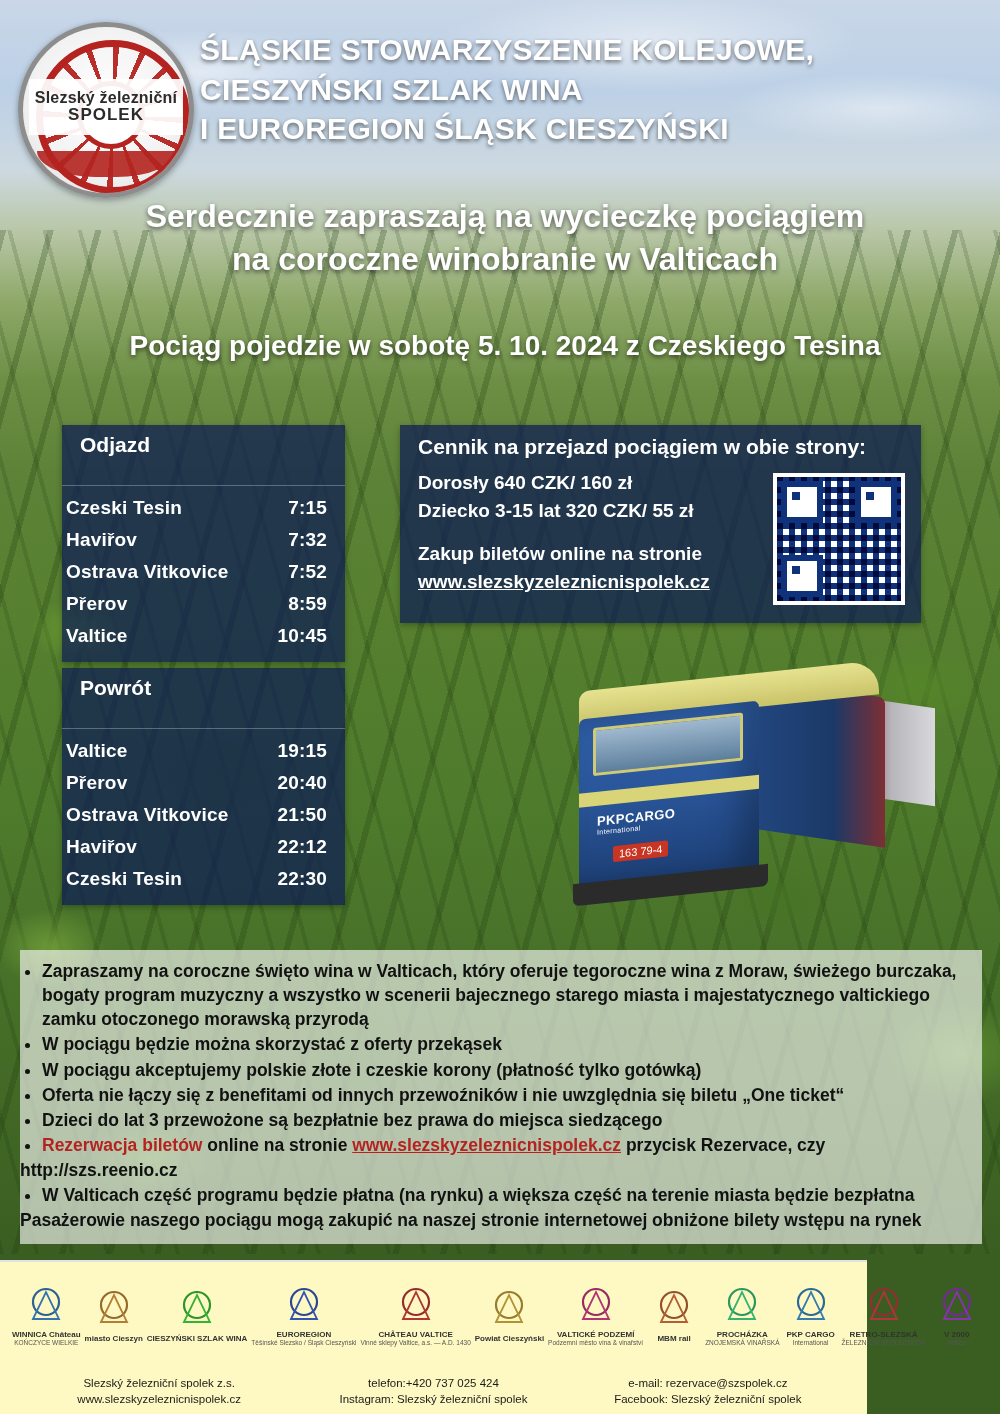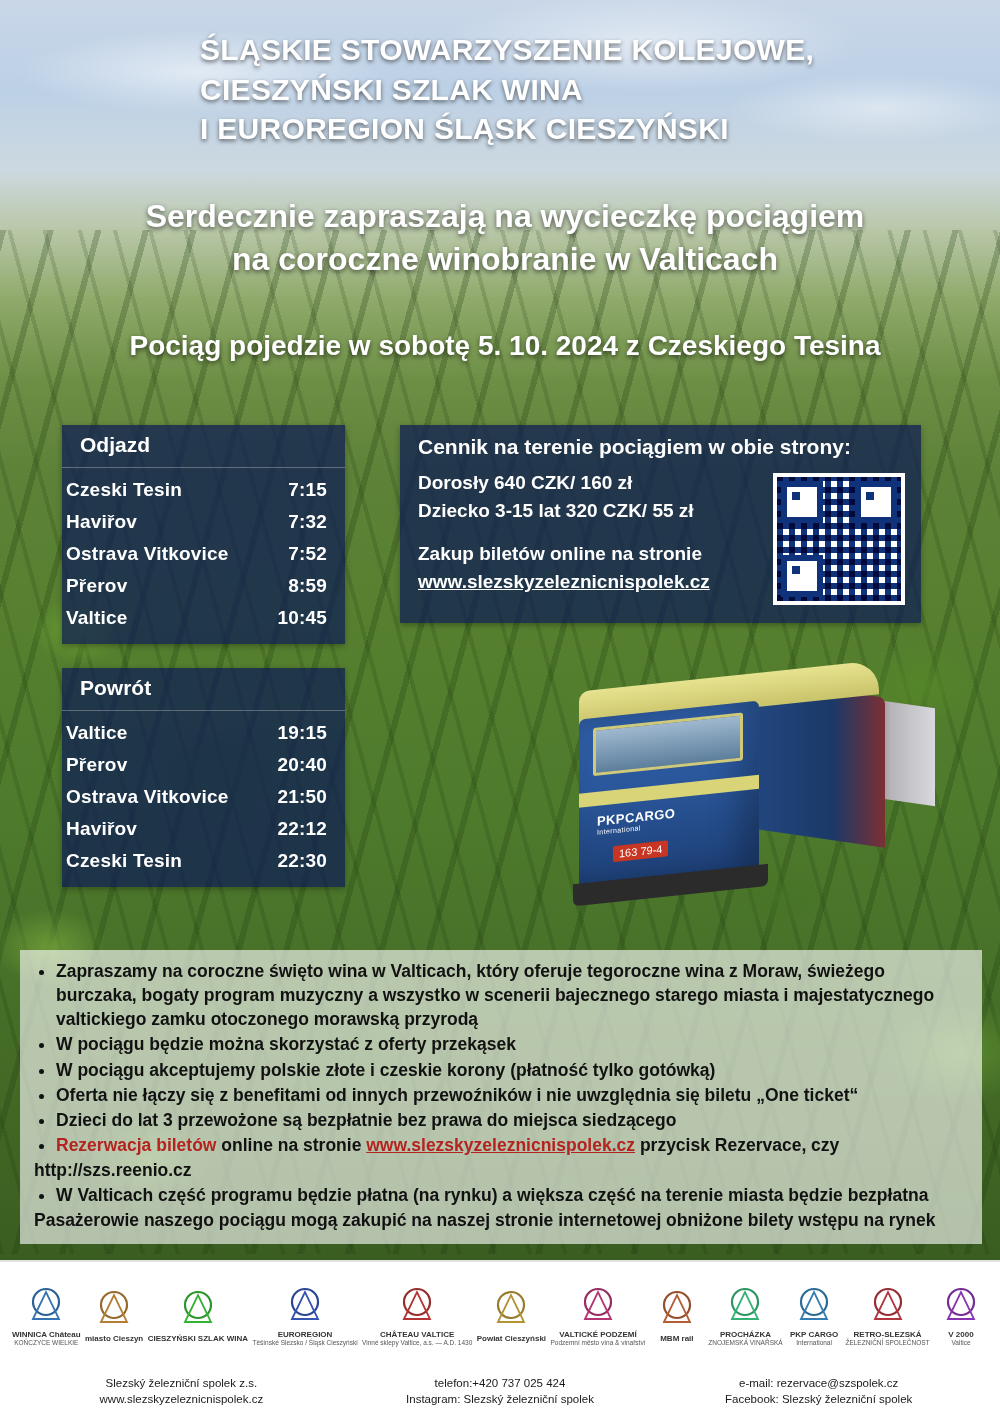--- a/index.html
+++ b/index.html
@@ -162,21 +162,21 @@
   
   .panel {
     position: absolute;
     background: rgba(12, 26, 84, 0.72);
     color: #ffffff;
     box-shadow: 0 2px 6px rgba(0,0,0,0.3);
   }
   .panel-head {
     font-size: 21px;
     font-weight: bold;
-    padding: 8px 18px 10px 18px;
+    padding: 8px 18px 28px 18px;
     border-bottom: 1px solid rgba(255,255,255,0.28);
   }
   .panel-body { padding: 6px 18px 10px 4px; }
   .sched-row {
     display: flex;
     justify-content: space-between;
     align-items: baseline;
     font-size: 19px;
     font-weight: bold;
     padding: 5px 0;
@@ -310,39 +310,39 @@
     background: linear-gradient(to right, #8d3b3f 0%, #b5b5ba 45%, #d9d9dd 100%);
     transform: skewY(14deg);
   }
 
   
   .bullets {
     position: absolute;
     left: 20px; top: 950px;
     width: 962px;
     background: rgba(255,255,255,0.62);
-    padding: 8px 14px 10px 14px;
+    padding: 8px 14px 10px 0;
     box-sizing: border-box;
     font-size: 17.5px;
     font-weight: bold;
     color: #111111;
     line-height: 1.38;
   }
   .bullets ul { margin: 0; padding-left: 22px; }
   .bullets li { margin: 1px 0; }
   .bullets .accent { color: #b4231f; }
   .bullets .link { color: #b4231f; text-decoration: underline; }
   .bullets .plain-line { list-style: none; margin-left: -22px; }
 
   
   .sponsors {
     position: absolute;
     left: 0; bottom: 0;
-    width: 1000px; height: 152px;
-    background: #ffffff;
+    width: 867px; height: 152px;
+    background: #fef9c3;
     border-top: 2px solid #e2e2e2;
   }
   .logo-row {
     position: absolute;
     left: 10px; right: 10px; top: 4px;
     height: 100px;
     display: flex;
     align-items: center;
     justify-content: space-between;
   }
@@ -376,20 +376,29 @@
 </style>
 </head>
 <body>
 
 <div class="poster">
   <div class="bg"></div>
   <div class="bg-sky-clouds"></div>
   <div class="bg-rows"></div>
   <div class="bg-leaves"></div>
 
+  <div class="logo">
+    <div class="logo-wheel"></div>
+    <div class="logo-inner"></div>
+    <div class="logo-curve"></div>
+    <div class="logo-band">
+      <span>Slezský železniční</span>
+      <span>SPOLEK</span>
+    </div>
+  </div>
 
   <h1 class="title">
     <span>ŚLĄSKIE STOWARZYSZENIE KOLEJOWE,</span><br>
     <span>CIESZYŃSKI SZLAK WINA</span><br>
     <span>I EUROREGION ŚLĄSK CIESZYŃSKI</span>
   </h1>
 
   <div class="subtitle">
     <span>Serdecznie zapraszają na wycieczkę pociągiem</span><br>
     <span>na coroczne winobranie w Valticach</span>
@@ -443,21 +452,21 @@
           <span>22:12</span>
         </div>
         <div class="sched-row">
           <span>Czeski Tesin</span>
           <span>22:30</span>
         </div>
       </div>
   </div>
 
   <div class="panel" id="price-panel">
-    <div class="panel-head">Cennik na terenie pociągiem w obie strony:</div>
+    <div class="panel-head">Cennik na przejazd pociągiem w obie strony:</div>
     <div class="price-cols">
       <div class="price-text">
         <div>Dorosły 640 CZK/ 160 zł</div>
         <div>Dziecko 3-15 lat 320 CZK/ 55 zł</div>
         <div class="gap"></div>
         <div>Zakup biletów online na stronie</div>
         <div class="url">www.slezskyzeleznicnispolek.cz</div>
       </div>
       <div class="qr">
         <div class="qr-inner">

